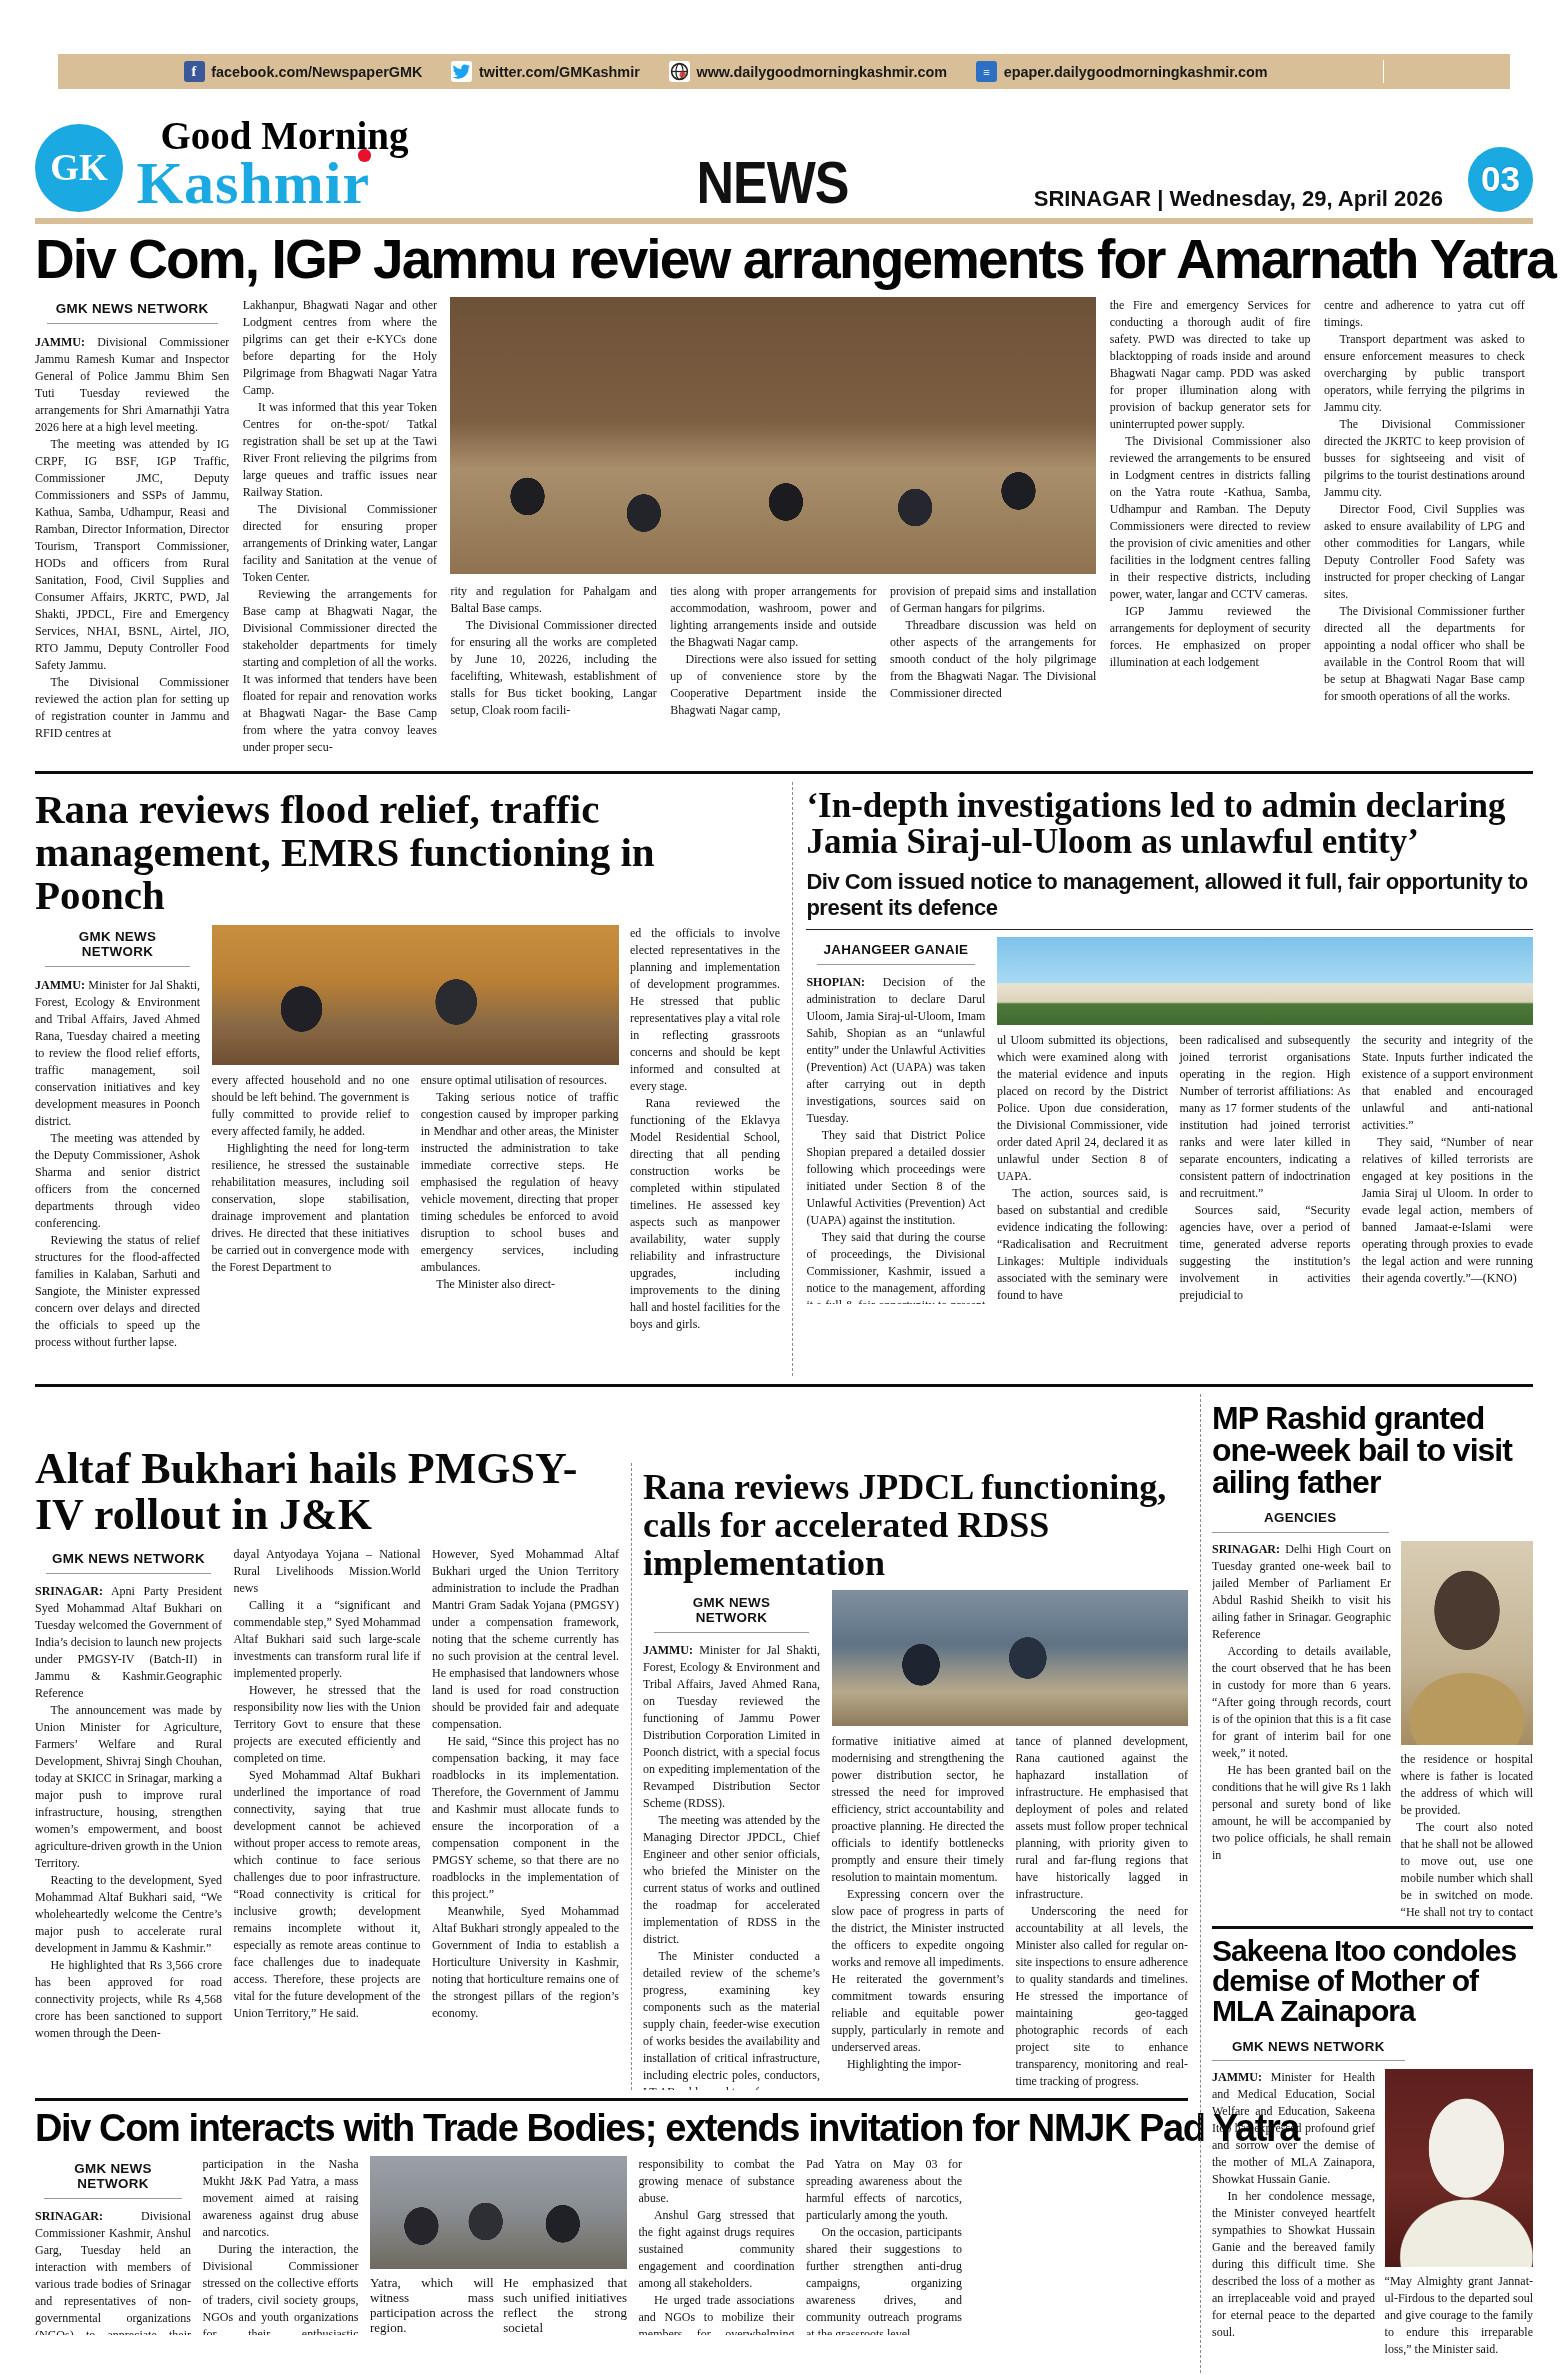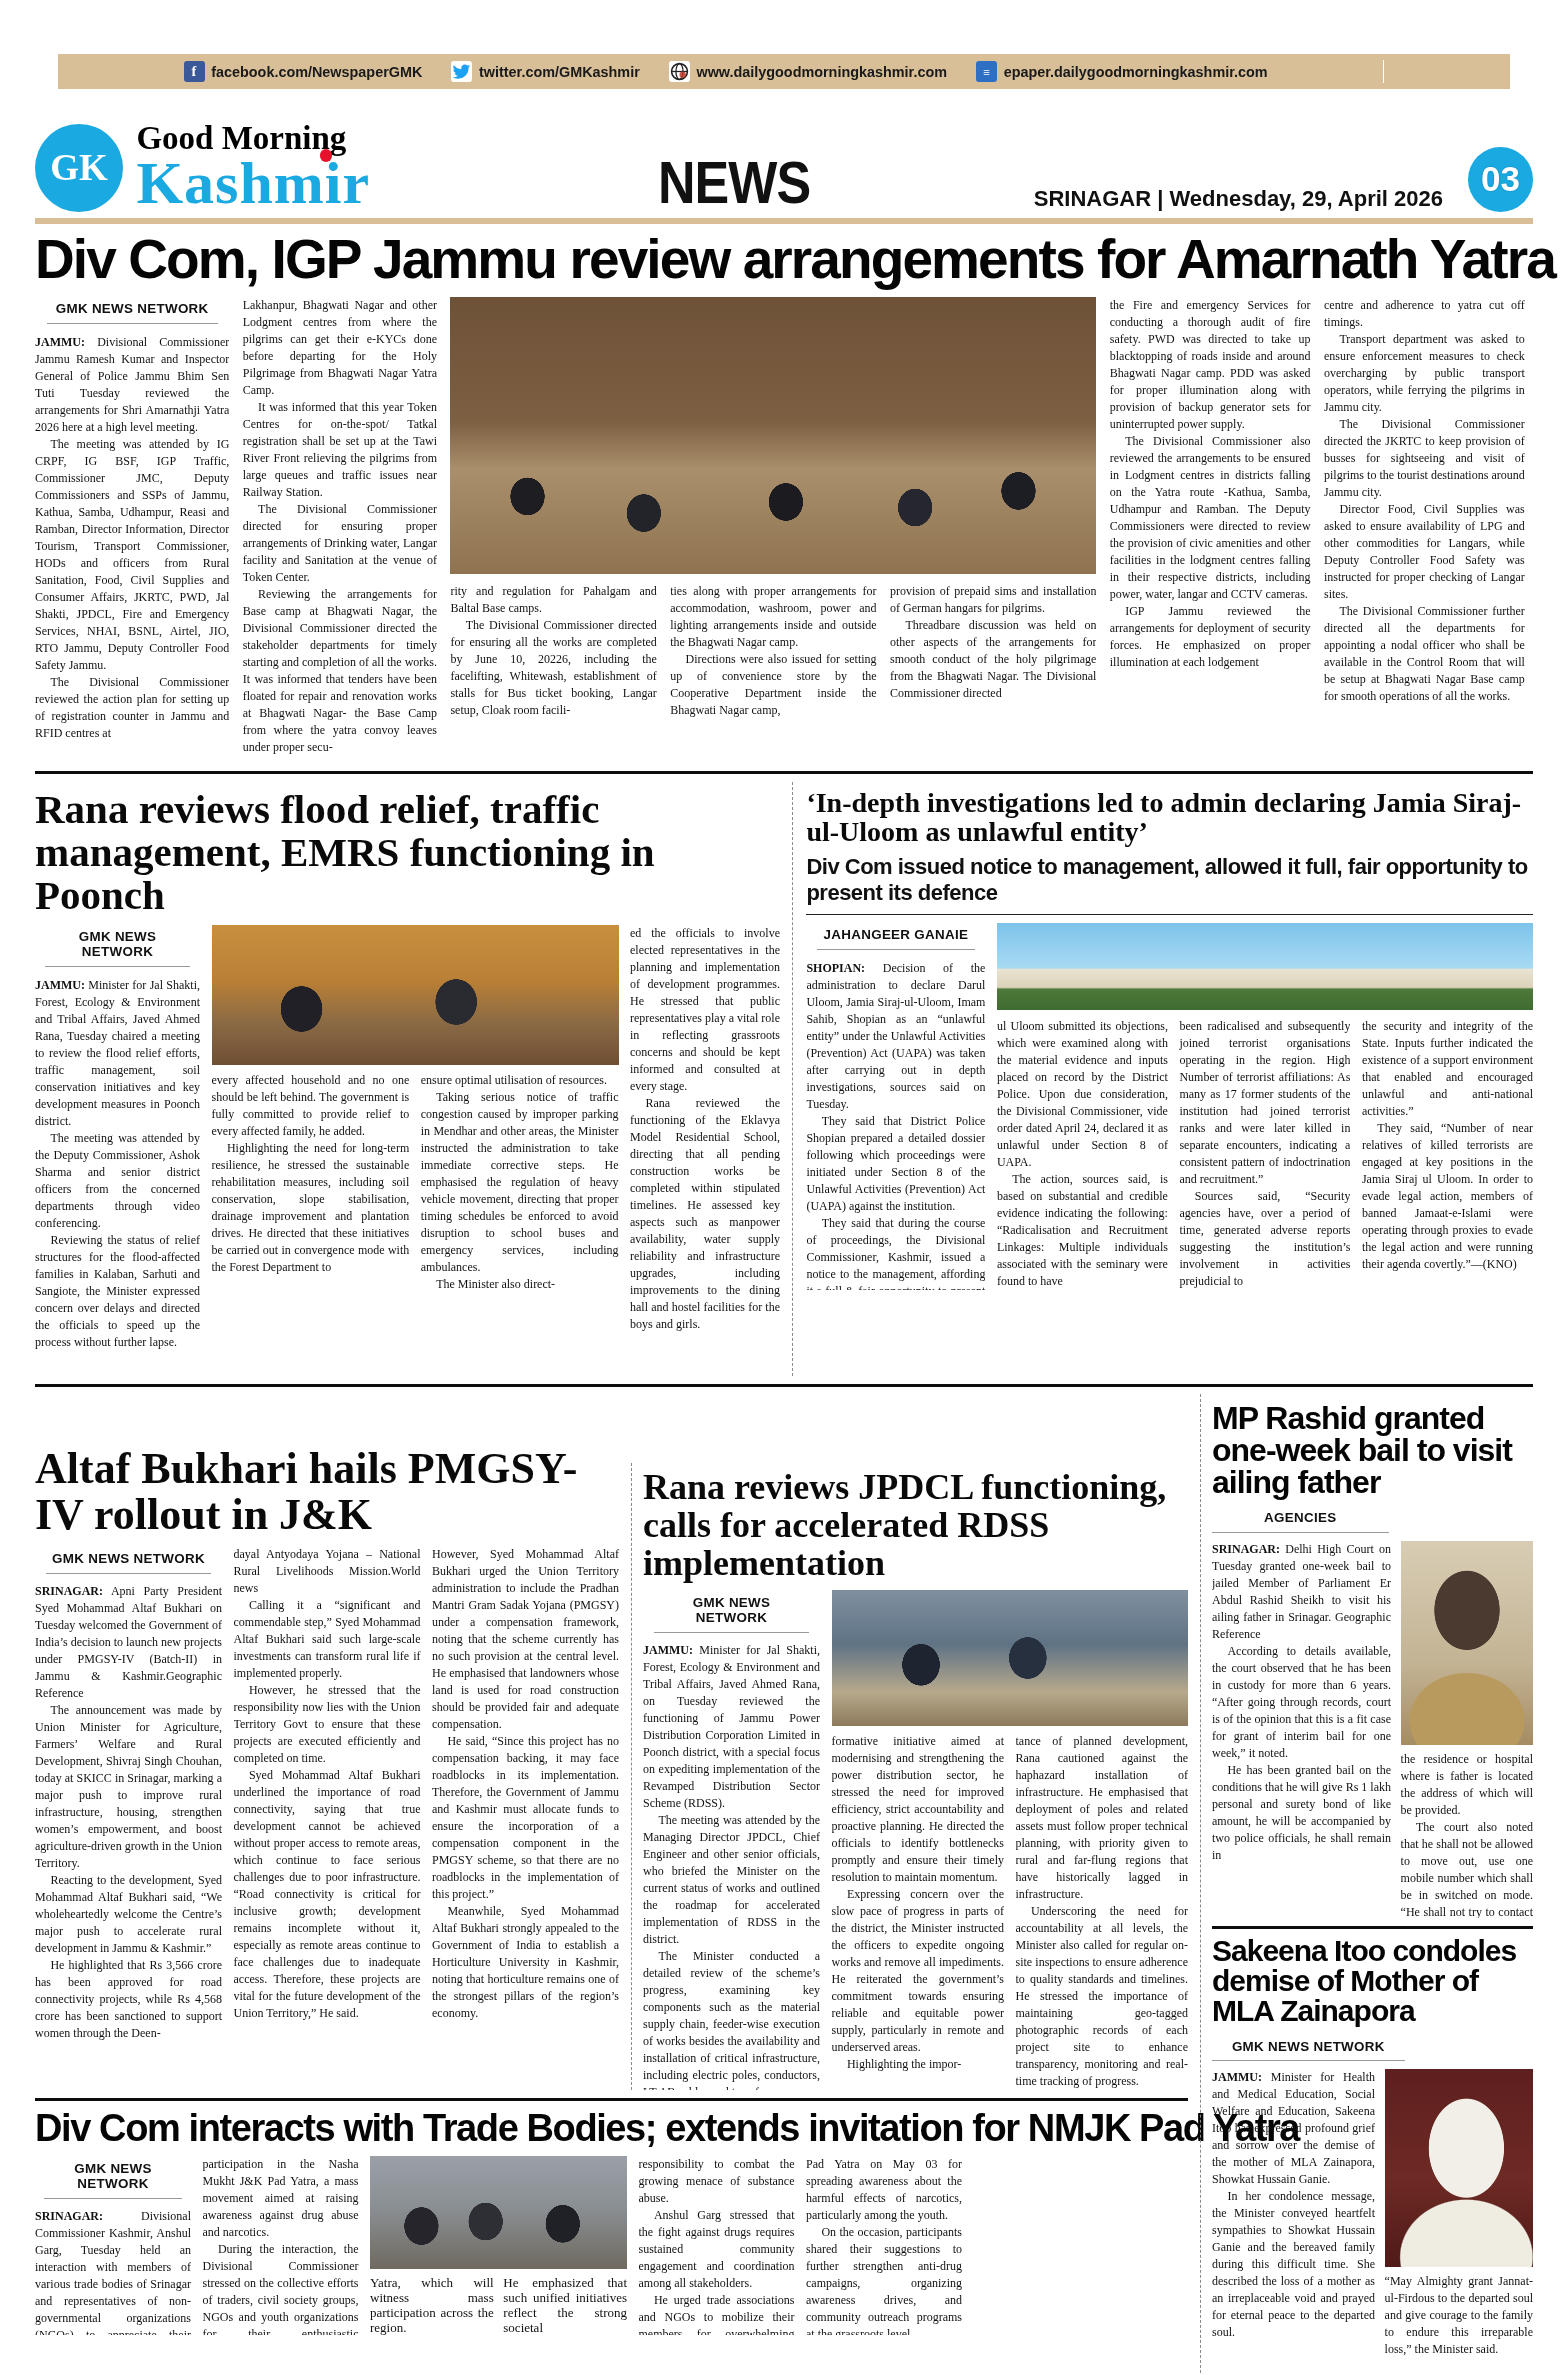--- a/index.html
+++ b/index.html
@@ -18,21 +18,21 @@
   .ticon.globe { background:#fff; }
   .ticon.ep { background:#2d6fc2; font-size:11.5px; }
   .topbar .vsep { width:1.9px; height:23px; background:#ffffff; margin-left:86px; }
 
   
   .masthead { margin:3.8px 35px 0; height:119px; display:flex; align-items:flex-end; position:relative; }
   .gk-circle { width:88px; height:88px; border-radius:50%; background:#1ba9e1; color:#fff;
                display:flex; align-items:center; justify-content:center;
                font-family:"Liberation Serif", serif; font-weight:bold; font-size:37px; flex:0 0 auto; }
   .mast-title { margin-left:13.4px; position:relative; }
-  .mast-top { font-family:"Liberation Serif", serif; font-weight:bold; font-size:33px; line-height:1; color:#000; }
+  .mast-top { font-family:"Liberation Serif", serif; font-weight:bold; font-size:39px; line-height:1; color:#000;margin-left:24px; }
   .mast-main { font-family:"Liberation Serif", serif; font-weight:bold; font-size:60px; line-height:0.95;
                color:#1ba9e1; letter-spacing:1px; }
   .red-dot { position:absolute; bottom:50px; right:38px; width:12.5px; height:12.5px; border-radius:50%; background:#e8112d; }
   .mast-news { font-family:"Liberation Sans", sans-serif; font-weight:800; font-size:52px; letter-spacing:-1px;
                transform:scaleY(1.15); margin-left:288px; }
   .mast-date { margin-left:auto; font-family:"Liberation Sans", sans-serif; font-weight:bold; font-size:22px; }
   .page-circle { width:65px; height:65px; border-radius:50%; background:#1ba9e1; color:#fff;
                  display:flex; align-items:center; justify-content:center; font-family:"Liberation Sans", sans-serif;
                  font-weight:bold; font-size:35px; margin-left:25px; flex:0 0 auto;
                  text-shadow:0 0 1.9px #0c7fb3; }
@@ -102,21 +102,21 @@
   #rana { width:757px; padding-right:11.5px; }
   #rana .hl-serif { font-size:41px; }
   #rana-body { display:flex; gap:11.5px; height:436px; }
   .rana-c1 { width:165px; display:flex; flex-direction:column; }
   .rana-mid { width:407px; display:flex; flex-direction:column; gap:7.7px; }
   .rana-photo { height:140px; }
   .rana-midcols { flex:1; display:flex; gap:11.5px; }
   .rana-midcols .col { flex:1; }
   .rana-c4 { width:150px; }
   #jamia { flex:1; padding-left:13.4px; }
-  #jamia .hl-serif { font-size:28px; }
+  #jamia .hl-serif { font-size:35px; }
   .jamia-sub { font-family:"Liberation Sans", sans-serif; font-weight:bold; font-size:22px; letter-spacing:-0.5px;
                border-bottom:1.9px solid #222; padding-bottom:7.7px; margin-bottom:7.7px; }
   #jamia-body { display:flex; gap:11.5px; height:367px; }
   .jamia-c1 { width:179px; display:flex; flex-direction:column; }
   .jamia-right { flex:1; display:flex; flex-direction:column; gap:7.7px; }
   .jamia-photo { height:140px; }
   .jamia-cols { flex:1; display:flex; gap:11.5px; }
   .jamia-cols .col { flex:1; }
 
   

